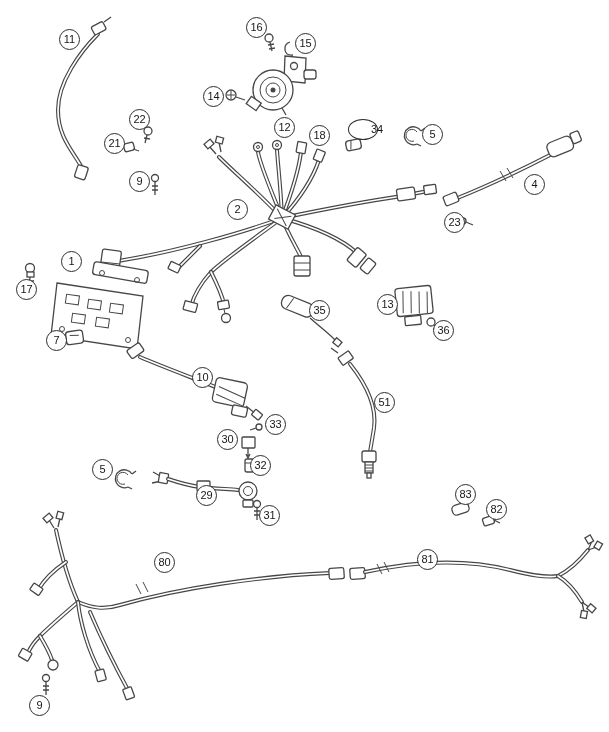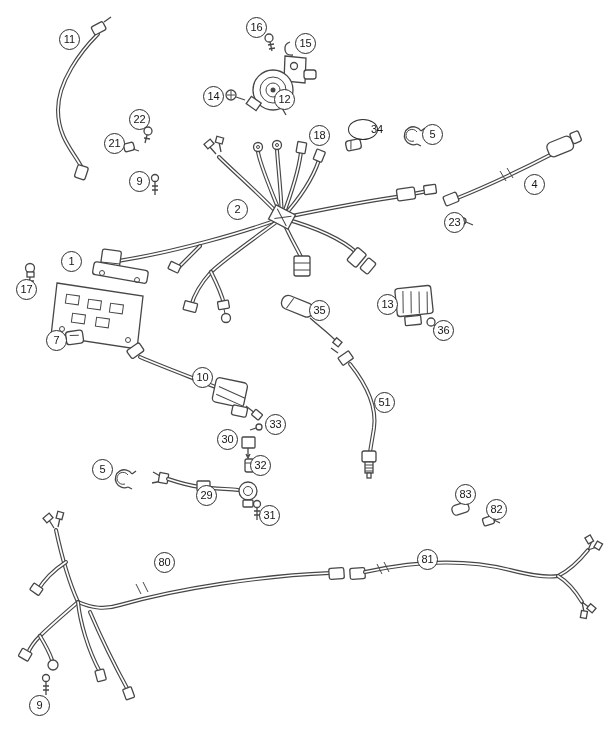--- a/index.html
+++ b/index.html
@@ -321,21 +321,21 @@
     </g>
 
   </svg>
 
   <div id="callout-layer">
       <div class="callout" style="left: 257px; top: 28px;">16</div>
       <div class="callout" style="left: 306px; top: 44px;">15</div>
       <div class="callout" style="left: 70px; top: 40px;">11</div>
       <div class="callout" style="left: 320px; top: 85px; margin-top: 40px;">18</div>
       <div class="callout" style="left: 214px; top: 97px;">14</div>
-      <div class="callout" style="left: 285px; top: 100px;">12</div>
+      <div class="callout" style="left: 285px; top: 128px;">12</div>
       <div class="callout" style="left: 140px; top: 120px;">22</div>
       <div class="callout" style="left: 359px; top: 130px; padding-left: 28px;">34</div>
       <div class="callout" style="left: 433px; top: 135px;">5</div>
       <div class="callout" style="left: 115px; top: 144px;">21</div>
       <div class="callout" style="left: 140px; top: 182px;">9</div>
       <div class="callout" style="left: 535px; top: 185px;">4</div>
       <div class="callout" style="left: 238px; top: 210px;">2</div>
       <div class="callout" style="left: 455px; top: 223px;">23</div>
       <div class="callout" style="left: 72px; top: 262px;">1</div>
       <div class="callout" style="left: 27px; top: 290px;">17</div>

